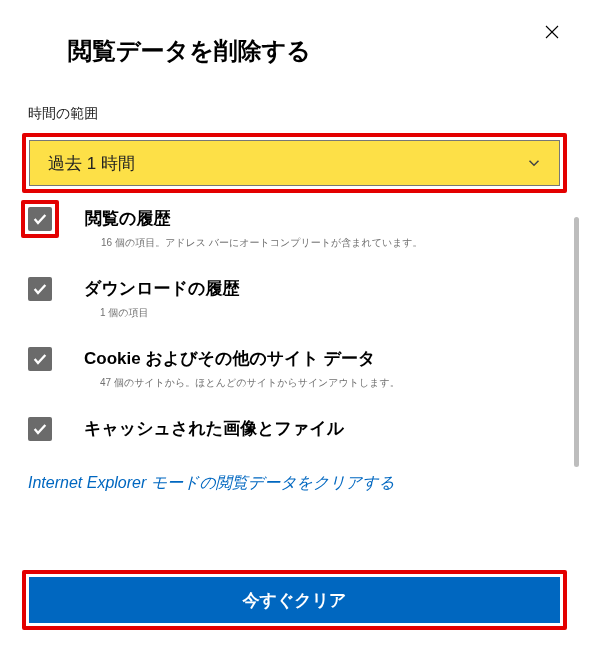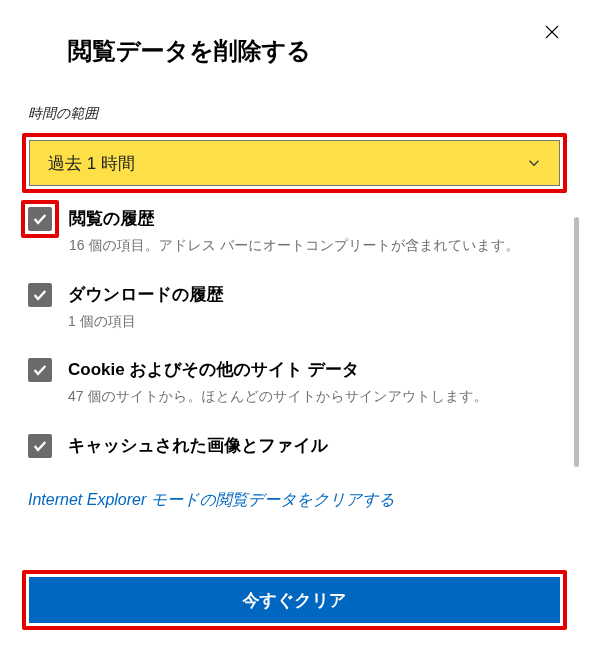--- a/index.html
+++ b/index.html
@@ -28,21 +28,20 @@
     font-size: 24px;
     font-weight: 600;
     margin: 35px 0 0 28px;
     color: #000;
     padding-left: 40px;
   }
   .label {
     font-size: 14px;
     margin: 38px 0 10px 28px;
     color: #222;
-    font-style: italic;
   }
   .select-wrap {
     margin: 0 22px 0 22px;
     border: 4px solid #e30000;
     border-radius: 2px;
     padding: 3px;
   }
   .select {
     width: 100%;
     height: 46px;
@@ -68,20 +67,21 @@
     width: 5px;
     height: 250px;
     background: #bdbdbd;
     border-radius: 3px;
   }
   .item {
     display: flex;
     align-items: flex-start;
     margin-bottom: 27px;
     padding-right: 30px;
+    gap: 16px;
   }
   .checkbox-hl {
     border: 4px solid #e30000;
     border-radius: 2px;
     padding: 3px;
     margin-top: -7px;
     margin-left: -7px;
     margin-right: 10px;
     display: inline-flex;
   }
@@ -99,23 +99,24 @@
   .checkbox svg { width: 16px; height: 16px; }
   .checkbox-plain { margin-right: 16px; }
   .item-text { display: flex; flex-direction: column; }
   .item-title {
     font-size: 17px;
     font-weight: 600;
     color: #000;
     margin-bottom: 6px;
   }
   .item-desc {
-    font-size: 14px;
+    font-size: 10px;
     color: #707070;
     line-height: 1.4;
+    margin-left: 16px;
   }
   .link {
     color: #0067c0;
     font-size: 16px;
     margin-left: 28px;
     margin-top: 5px;
     cursor: pointer;
     font-style: italic;
   }
   .button-row {

